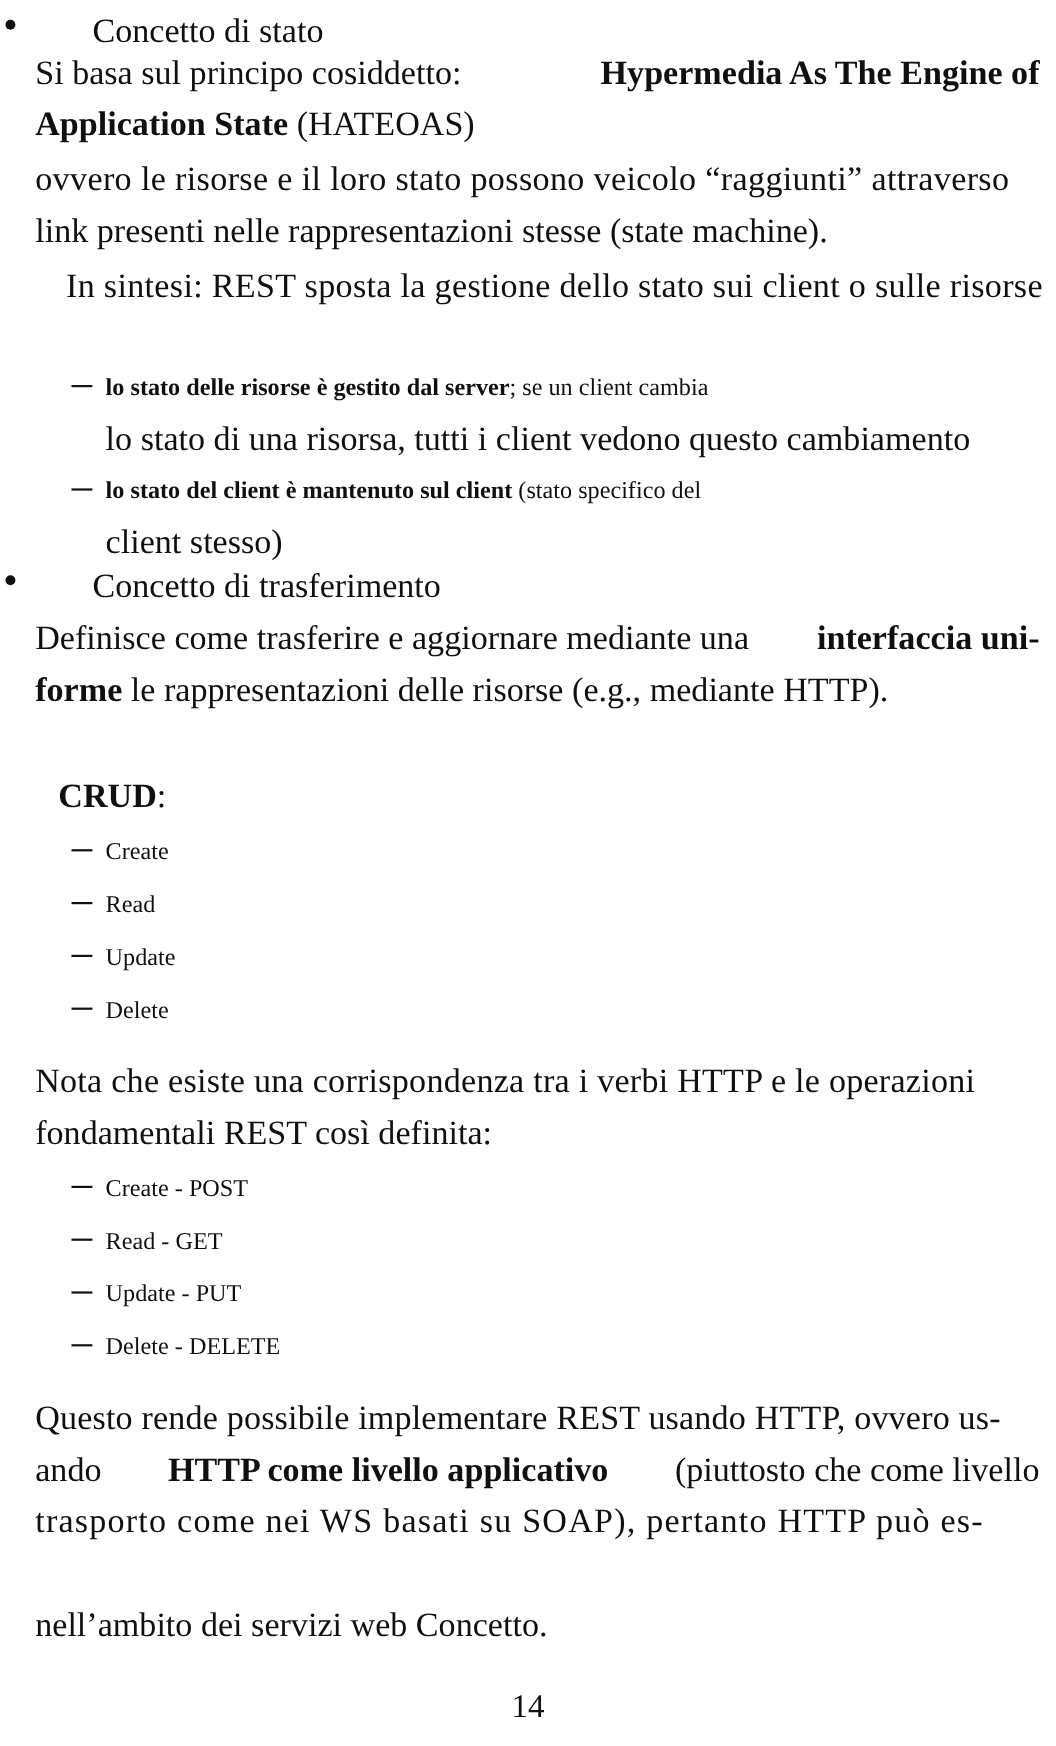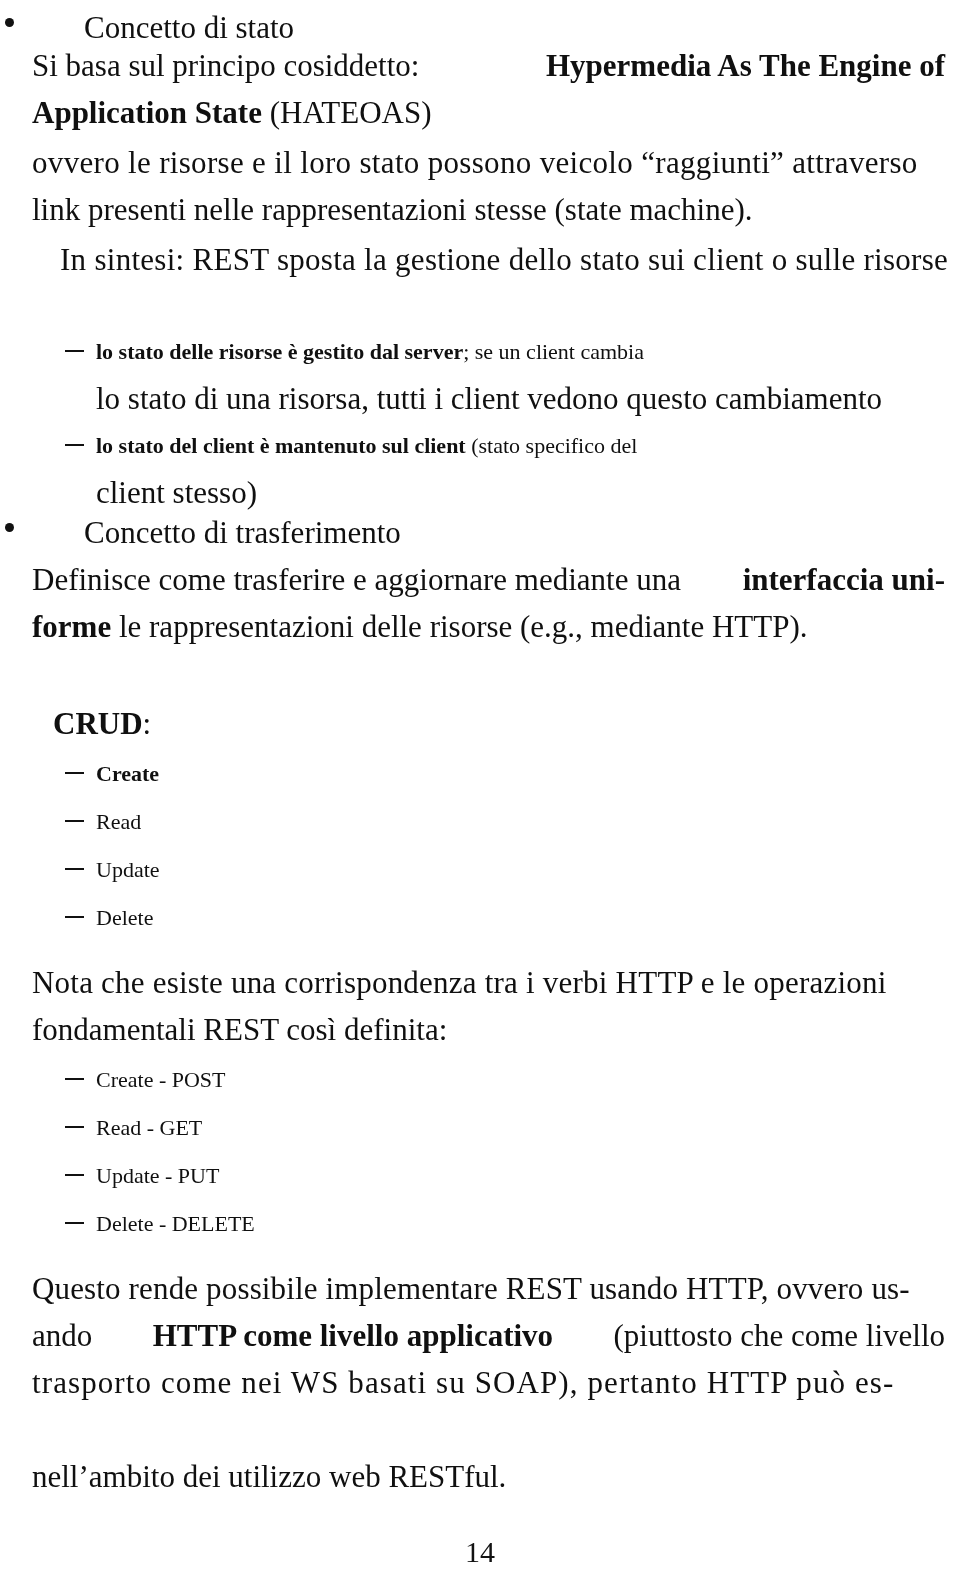--- a/index.html
+++ b/index.html
@@ -157,21 +157,21 @@
   <div class="jline left" style="left:32px; top:603px;">
     <span style="font-weight:700;">forme</span><span> le rappresentazioni delle risorse (e.g., mediante HTTP).</span>
   </div>
 
   <div class="jline left" style="left:32px; top:700px;margin-left:21px;">
     <span style="font-weight:700;">CRUD</span><span>:</span>
   </div>
 
   <div class="dash-row" style="left:65px; top:750px;">
     <span class="dash-mark"></span>
-    <span class="dash-text nowrap" style="top:0px;font-weight:bold;">Create</span>
+    <span class="dash-text nowrap" style="top:0px;">Create</span>
   </div>
   <div class="dash-row" style="left:65px; top:798px;">
     <span class="dash-mark"></span>
     <span class="dash-text nowrap" style="top:0px;">Read</span>
   </div>
   <div class="dash-row" style="left:65px; top:846px;">
     <span class="dash-mark"></span>
     <span class="dash-text nowrap" style="top:0px;">Update</span>
   </div>
   <div class="dash-row" style="left:65px; top:894px;">
@@ -208,18 +208,18 @@
   </div>
   <div class="jline" style="left:32px; top:1312px; width:913px;">
     <span>ando </span>
     <span style="font-weight:700;">HTTP come livello applicativo</span>
     <span> (piuttosto che come livello</span>
   </div>
   <div class="jline" style="left:32px; top:1359px; width:913px;">
     <span style="letter-spacing:1.1px;">trasporto come nei WS basati su SOAP), pertanto HTTP può es-</span>
   </div>
   <div class="jline left" style="left:32px; top:1453px;">
-    <span>nell’ambito dei utilizzo web RESTful.</span>
+    <span>nell’ambito dei servizi web Concetto.</span>
   </div>
 
   <div class="folio" style="top:1535px;">14</div>
 
 </div>
 
 </body></html>

